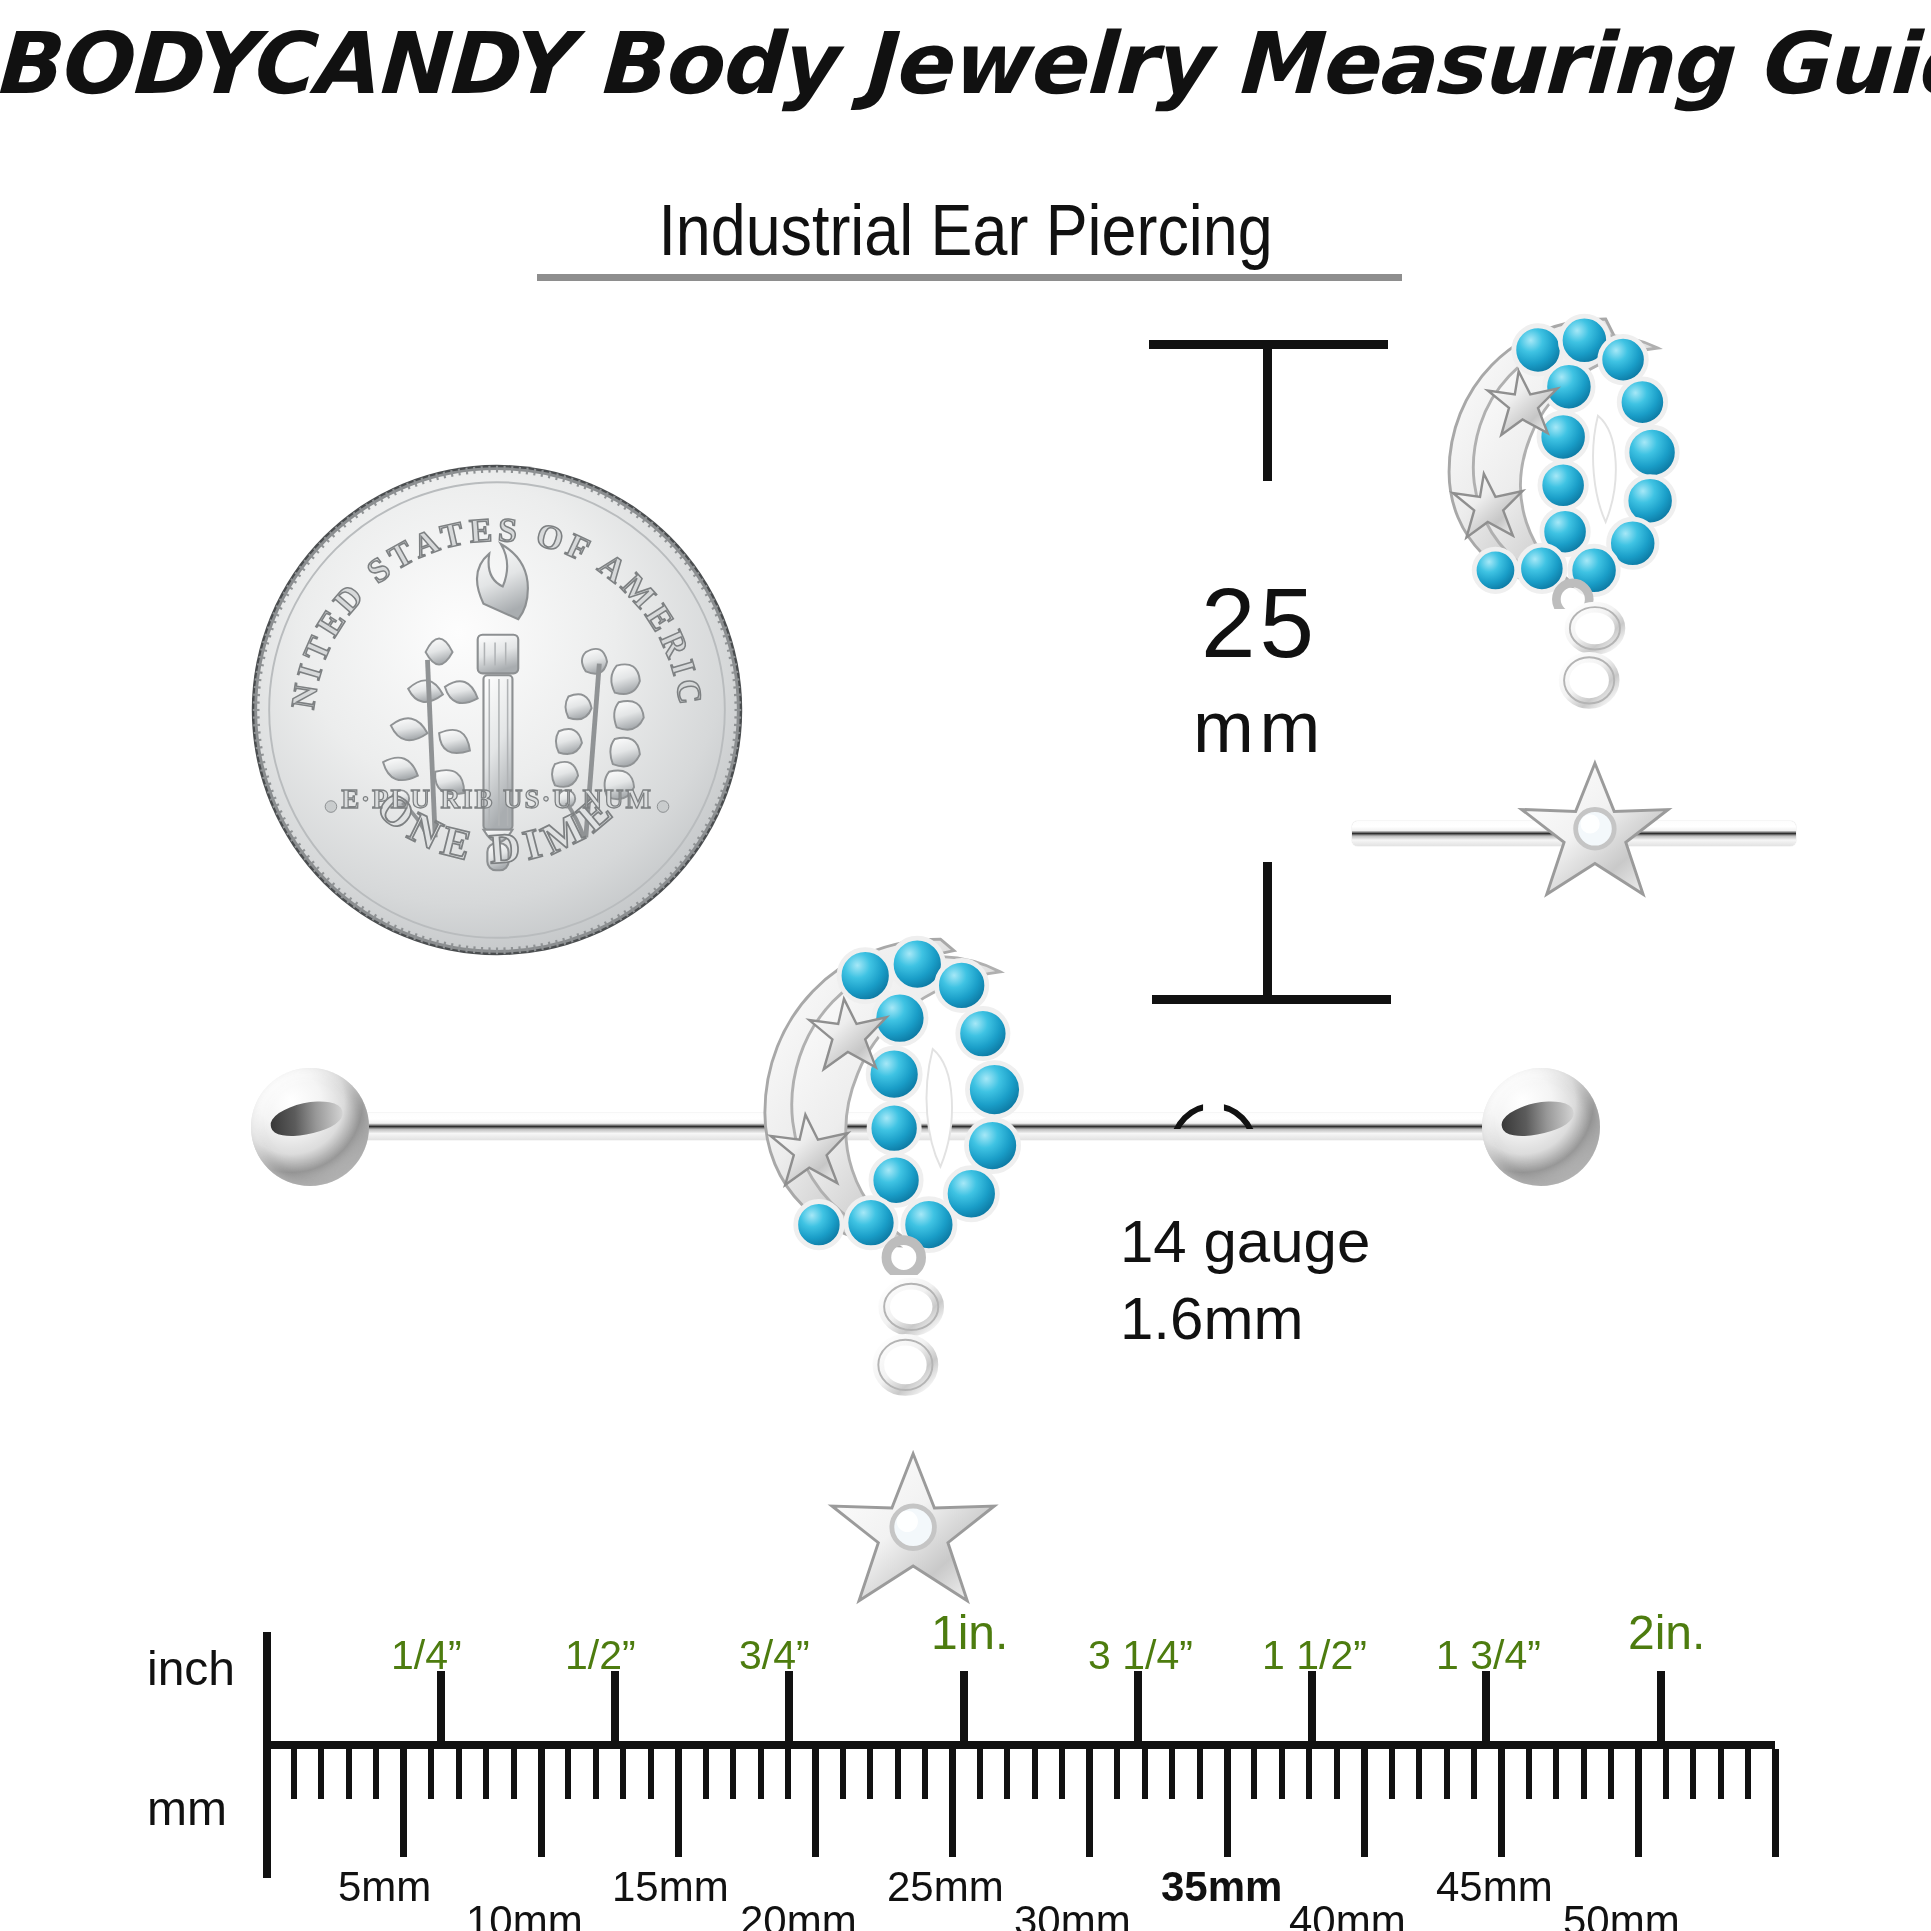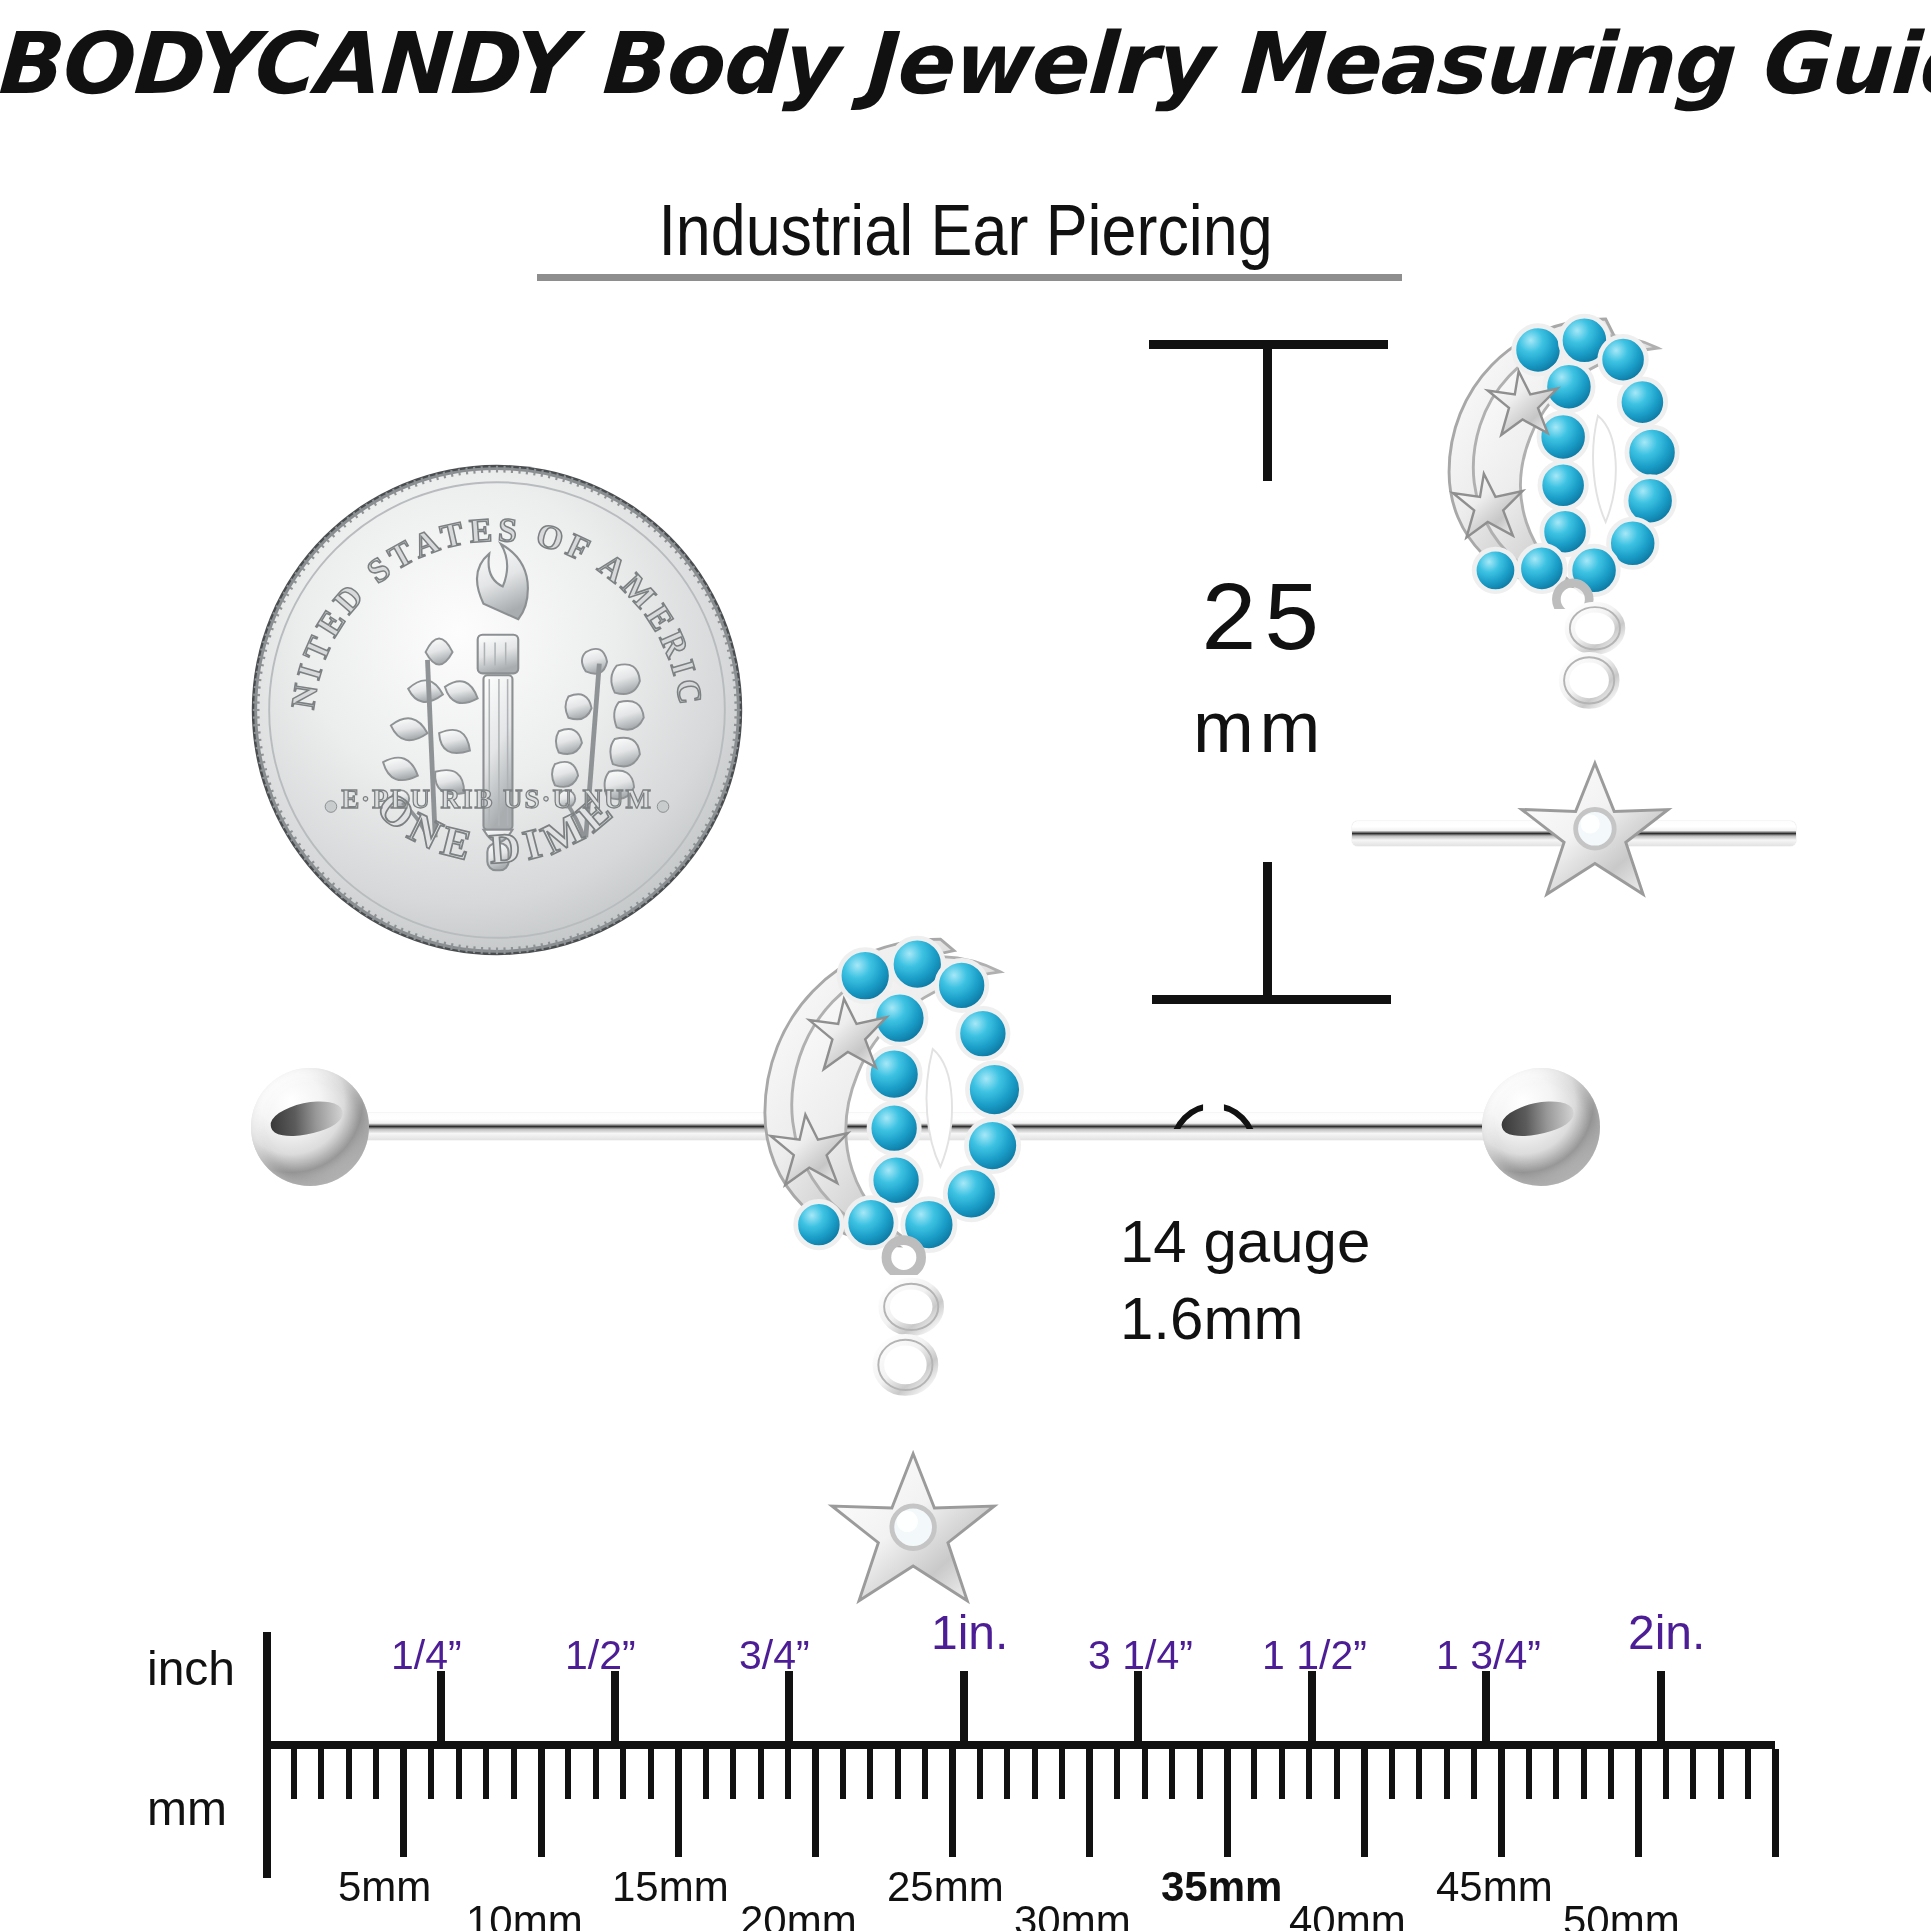--- a/index.html
+++ b/index.html
@@ -20,22 +20,22 @@
     font-family:"Liberation Sans", sans-serif;
     font-size:73px;font-weight:400;white-space:nowrap;
     transform:scaleX(0.86);
   }
   #sub-underline{left:537px;top:274px;width:865px;height:6.8px;background:#8e8e8e;}
   
   #bracket-top-line{left:1149px;top:340px;width:239px;height:8.7px;background:#111;}
   #bracket-top-stem{left:1263px;top:340px;width:8.7px;height:141px;background:#111;}
   #bracket-bot-line{left:1152px;top:995px;width:239px;height:8.7px;background:#111;}
   #bracket-bot-stem{left:1263px;top:862px;width:8.7px;height:141px;background:#111;}
-  #size-value{left:1084px;top:574px;width:241px;text-align:right;
-      font-size:98px;letter-spacing:3.9px;line-height:1;font-family:Liberation Mono, monospace;}
+  #size-value{left:1139px;top:574px;width:241px;text-align:center;
+      font-size:98px;letter-spacing:3.9px;line-height:1;}
   #size-unit{left:1139px;top:690px;width:241px;text-align:center;
       font-size:73px;letter-spacing:5.8px;line-height:1;}
   
   #gauge-label{left:1120px;top:1207px;font-size:60px;letter-spacing:0px;white-space:nowrap;}
   #gauge-mm{left:1120px;top:1284px;font-size:60px;letter-spacing:0px;white-space:nowrap;}
   
   #dime{left:246px;top:459px;width:502px;height:502px;}
   
   .bar-shaft{position:absolute;border-radius:5.8px;
      background:linear-gradient(to bottom,#fdfdfd 0%,#ffffff 22%,#f2f2f2 38%,#2f2f2f 50%,#bdbdbd 60%,#f6f6f6 76%,#e2e2e2 100%);
@@ -52,21 +52,21 @@
   
   .charm{position:absolute;}
   
   #ruler{left:0;top:1583px;width:1931px;height:348px;}
   #ruler-baseline{left:263px;top:1741px;width:1512px;height:7.7px;background:#111;}
   #ruler-leftedge{left:263px;top:1632px;width:7.7px;height:246px;background:#111;}
   .tick{position:absolute;background:#111;}
   .tick-mm{width:5.8px;height:50px;top:1749px;}
   .tick-mm5{width:6.8px;height:108px;top:1749px;}
   .tick-in{width:7.7px;height:70px;top:1671px;}
-  .lbl-in{position:absolute;font-size:41px;white-space:nowrap;color:#4c1d95;}
+  .lbl-in{position:absolute;font-size:41px;white-space:nowrap;color:#4d7c0f;}
   .lbl-mm{position:absolute;font-size:42px;white-space:nowrap;color:#111;}
   #inch-word{left:147px;top:1629px;font-size:48px;margin-top:12px;}
   #mm-word{left:147px;top:1781px;font-size:48px;}
 </style>
 </head>
 <body>
 
 <div class="abs" id="main-title">BODYCANDY Body Jewelry Measuring Guide</div>
 
 <div class="abs" id="sub-title">Industrial Ear Piercing</div>

